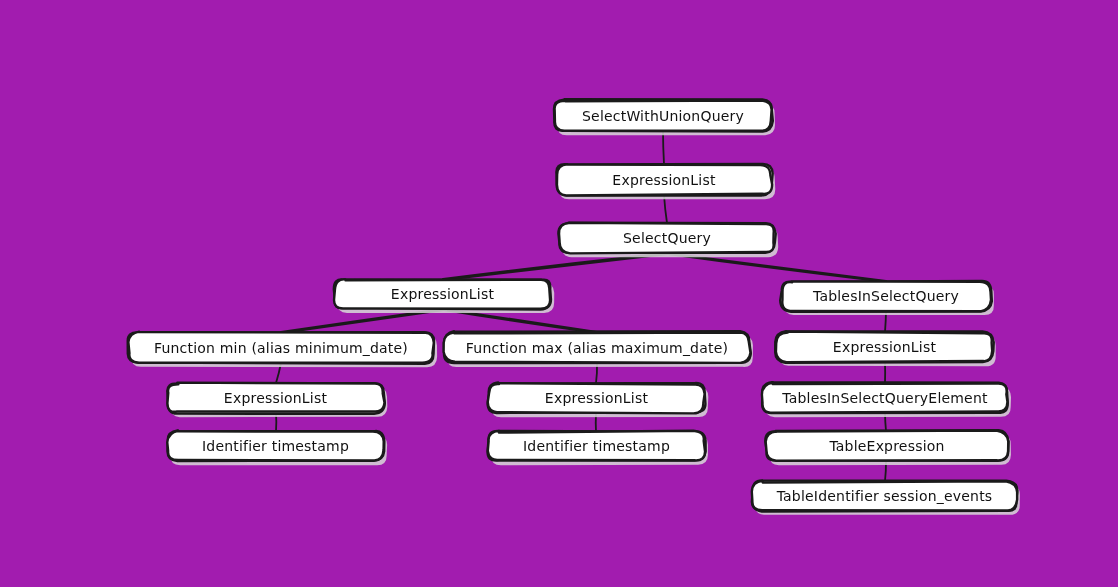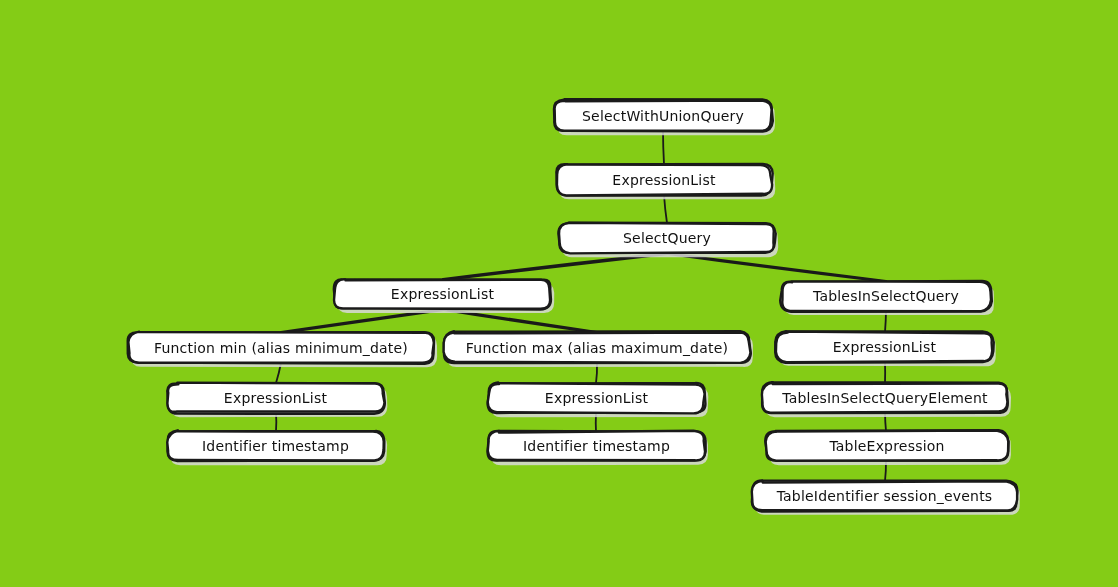--- a/index.html
+++ b/index.html
@@ -10,21 +10,21 @@
   body {
     width: 1118px;
     height: 587px;
     overflow: hidden;
     font-family: "DejaVu Sans", sans-serif;
   }
   #diagram-root {
     position: relative;
     width: 1118px;
     height: 587px;
-    background: #84cc16;
+    background: #a21caf;
   }
   svg#ast-svg {
     position: absolute;
     left: 0;
     top: 0;
     width: 1118px;
     height: 587px;
     display: block;
   }
   .node-box {

